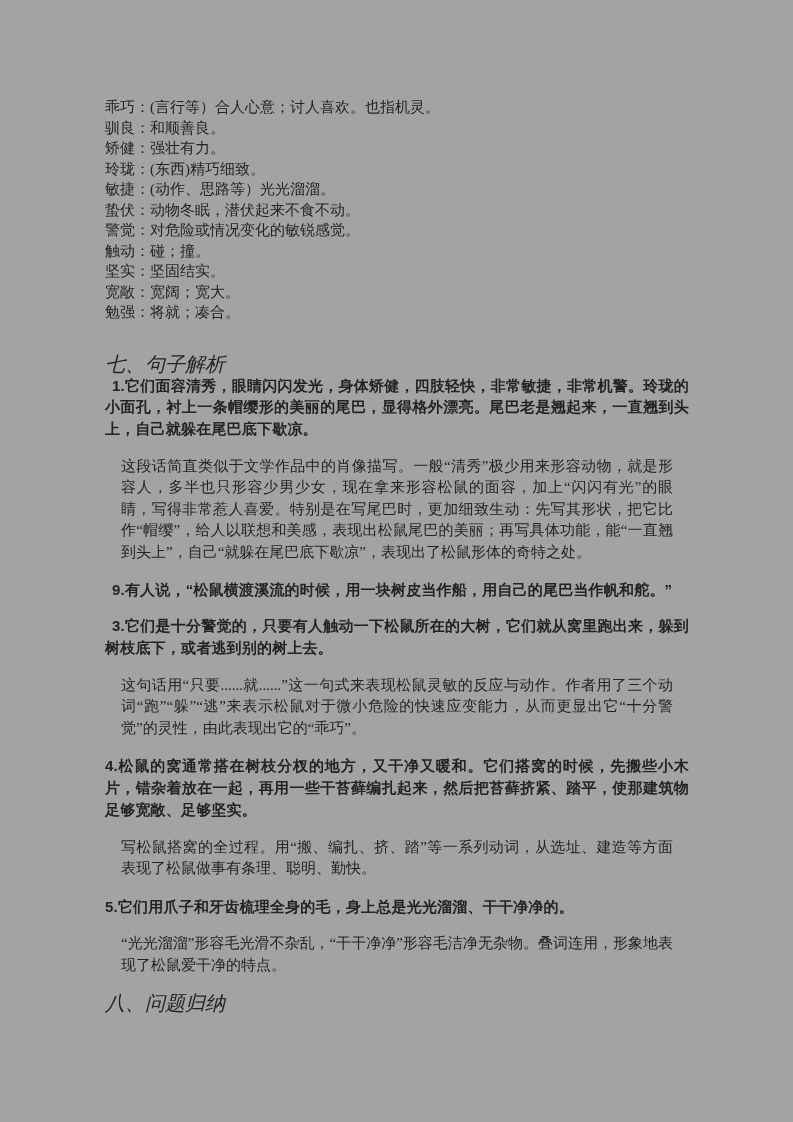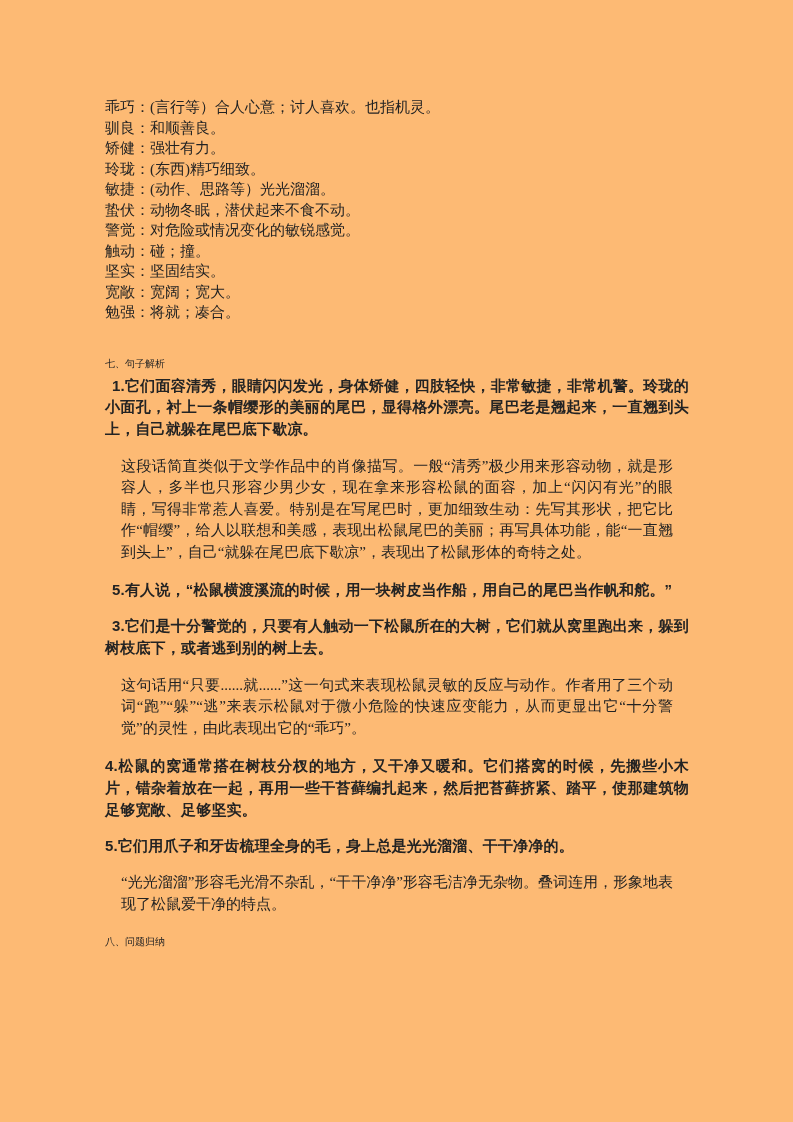--- a/index.html
+++ b/index.html
@@ -4,40 +4,41 @@
 <style>
   html, body {
     margin: 0;
     padding: 0;
     background: #ffffff;
   }
   .page {
     position: relative;
     width: 793px;
     height: 1122px;
-    background: #fdba74;
+    background: #a3a3a3;
     box-sizing: border-box;
     padding: 97px 68px 0 105px;
     font-family: "Liberation Serif", "DejaVu Serif", serif;
     color: #232323;
     overflow: hidden;
   }
   .content {
     width: 584px;
   }
   .vocab-line {
     font-size: 15px;
     line-height: 20.5px;
     white-space: nowrap;
   }
   .heading {
-    font-size: 10px;
+    font-size: 20px;
     font-weight: 400;
     line-height: 22px;
     margin: 30px 0 0 0;
+    font-style: italic;
   }
   .heading.second {
     margin-top: 8px;
   }
   .block {
     margin: 0 0 14px 0;
   }
   .sentence {
     margin: 0;
     font-family: "Liberation Sans", "DejaVu Sans", sans-serif;
@@ -78,30 +79,31 @@
     </div>
 
     <h2 class="heading">七、句子解析</h2>
 
     <div class="block">
       <p class="sentence indent">1.它们面容清秀，眼睛闪闪发光，身体矫健，四肢轻快，非常敏捷，非常机警。玲珑的小面孔，衬上一条帽缨形的美丽的尾巴，显得格外漂亮。尾巴老是翘起来，一直翘到头上，自己就躲在尾巴底下歇凉。</p>
       <p class="explanation">这段话简直类似于文学作品中的肖像描写。一般“清秀”极少用来形容动物，就是形容人，多半也只形容少男少女，现在拿来形容松鼠的面容，加上“闪闪有光”的眼睛，写得非常惹人喜爱。特别是在写尾巴时，更加细致生动：先写其形状，把它比作“帽缨”，给人以联想和美感，表现出松鼠尾巴的美丽；再写具体功能，能“一直翘到头上”，自己“就躲在尾巴底下歇凉”，表现出了松鼠形体的奇特之处。</p>
     </div>
 
     <div class="block">
-      <p class="sentence indent">5.有人说，“松鼠横渡溪流的时候，用一块树皮当作船，用自己的尾巴当作帆和舵。”</p>
+      <p class="sentence indent">9.有人说，“松鼠横渡溪流的时候，用一块树皮当作船，用自己的尾巴当作帆和舵。”</p>
     </div>
 
     <div class="block">
       <p class="sentence indent">3.它们是十分警觉的，只要有人触动一下松鼠所在的大树，它们就从窝里跑出来，躲到树枝底下，或者逃到别的树上去。</p>
       <p class="explanation">这句话用“只要......就......”这一句式来表现松鼠灵敏的反应与动作。作者用了三个动词“跑”“躲”“逃”来表示松鼠对于微小危险的快速应变能力，从而更显出它“十分警觉”的灵性，由此表现出它的“乖巧”。</p>
     </div>
 
     <div class="block">
       <p class="sentence">4.松鼠的窝通常搭在树枝分杈的地方，又干净又暖和。它们搭窝的时候，先搬些小木片，错杂着放在一起，再用一些干苔藓编扎起来，然后把苔藓挤紧、踏平，使那建筑物足够宽敞、足够坚实。</p>
+      <p class="explanation">写松鼠搭窝的全过程。用“搬、编扎、挤、踏”等一系列动词，从选址、建造等方面表现了松鼠做事有条理、聪明、勤快。</p>
     </div>
 
     <div class="block">
       <p class="sentence">5.它们用爪子和牙齿梳理全身的毛，身上总是光光溜溜、干干净净的。</p>
       <p class="explanation">“光光溜溜”形容毛光滑不杂乱，“干干净净”形容毛洁净无杂物。叠词连用，形象地表现了松鼠爱干净的特点。</p>
     </div>
 
     <h2 class="heading second">八、问题归纳</h2>
 
   </div>

